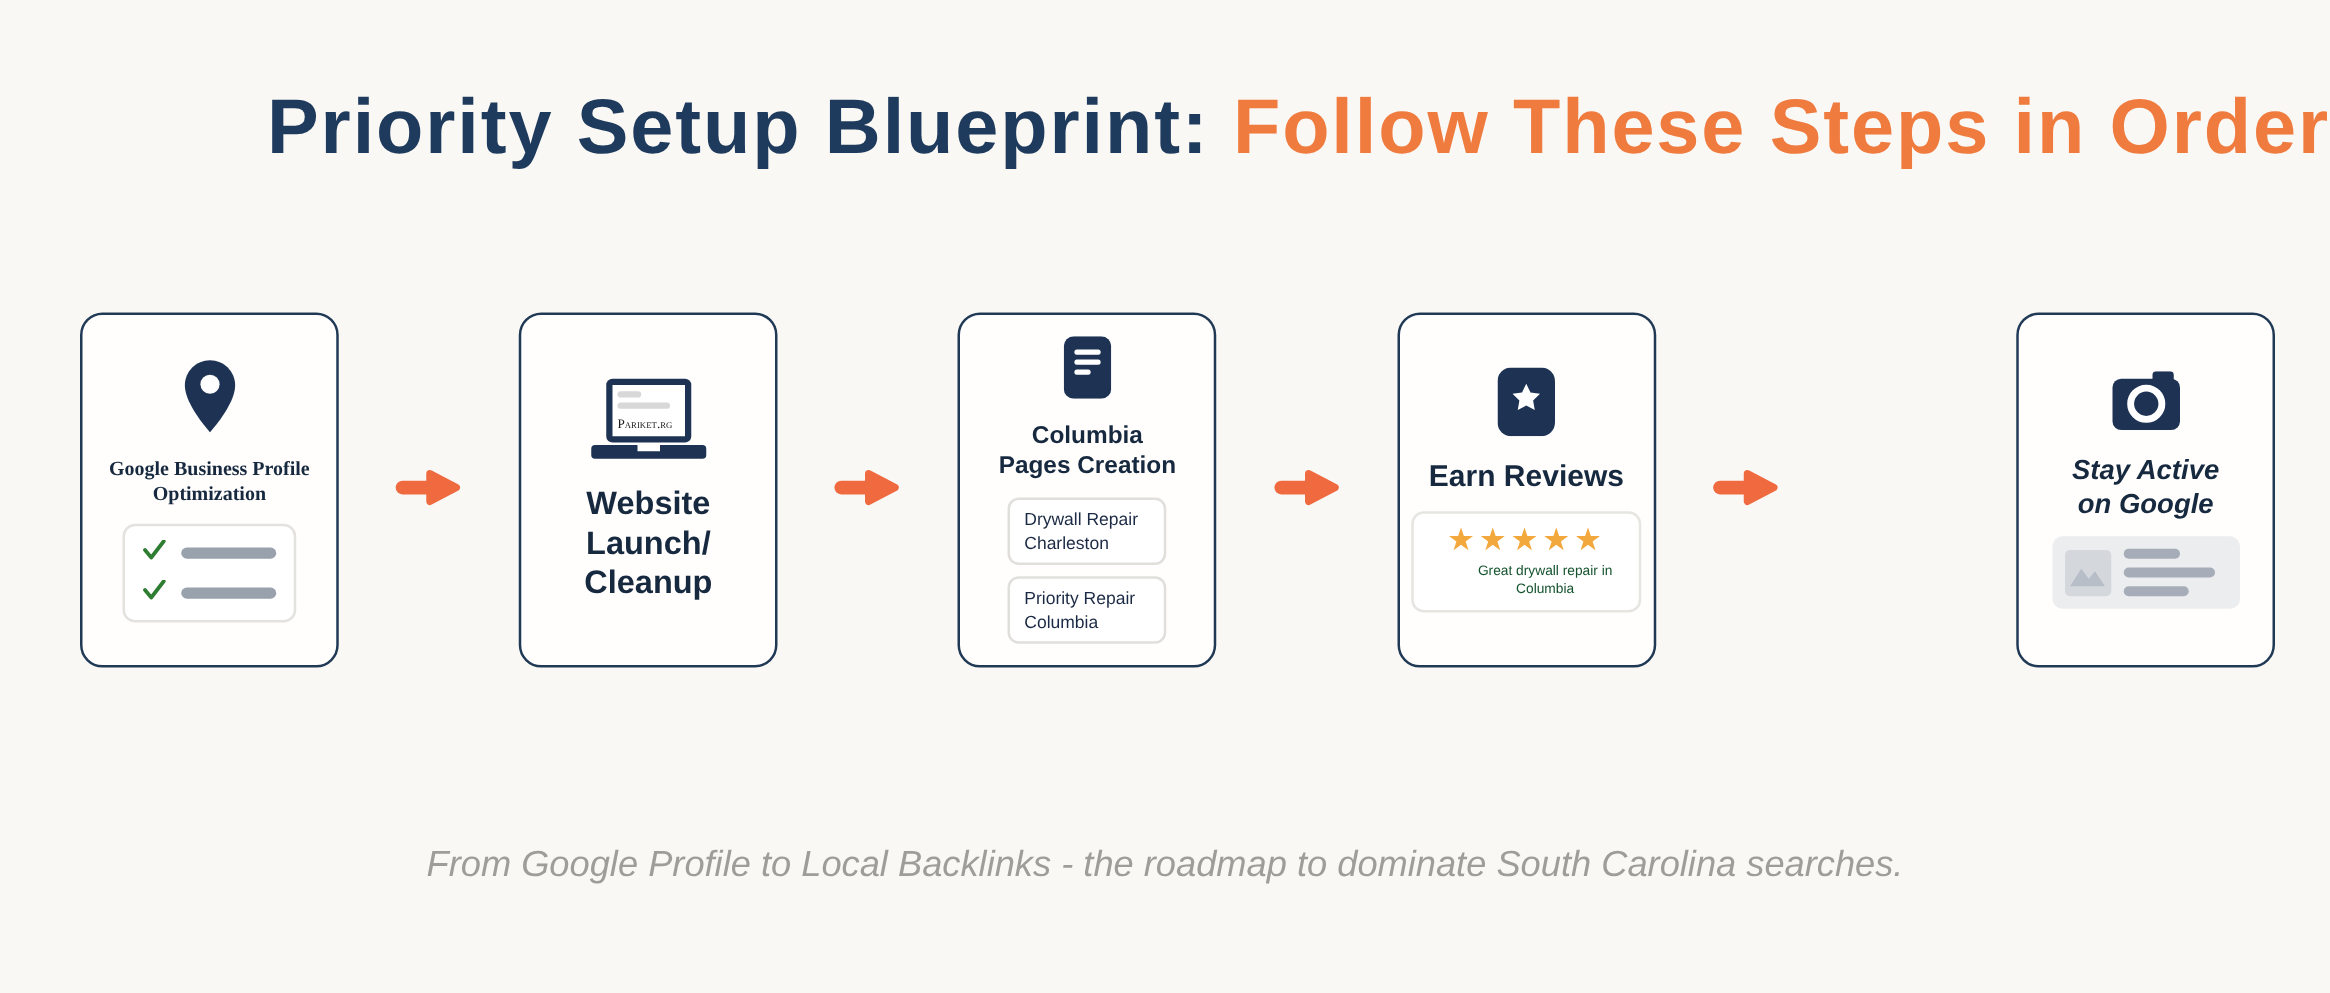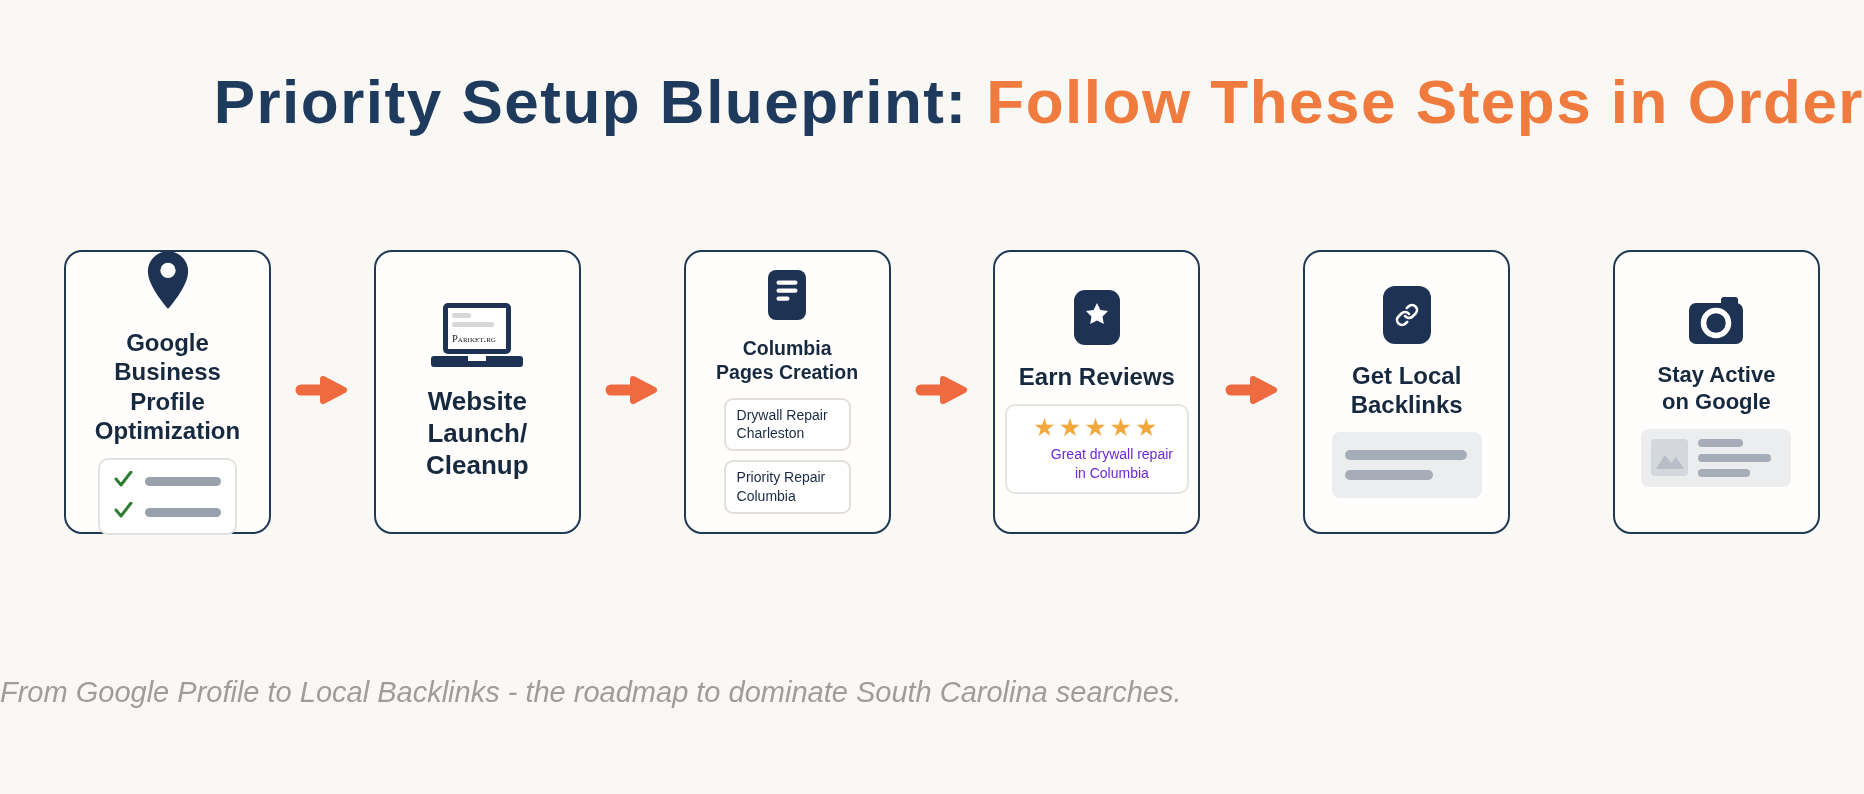--- a/index.html
+++ b/index.html
@@ -5,44 +5,44 @@
   * { margin:0; padding:0; box-sizing:border-box; }
   html,body { width:1864px; height:794px; }
   body { background:#faf8f5; font-family:"Liberation Sans",sans-serif; position:relative; overflow:hidden; }
   .title { position:absolute; top:66px; left:0; width:100%; text-align:right; font-size:62px; font-weight:bold; letter-spacing:1.5px; white-space:nowrap; }
   .t-dark { color:#1e3a5c; }
   .t-accent { color:#ef7b3e; }
   .flow { position:absolute; left:64px; top:250px; width:1756px; height:284px; display:flex; align-items:stretch; }
   .card { width:207px; background:#fffefd; border:2px solid #203a56; border-radius:18px; display:flex; flex-direction:column; align-items:center; justify-content:center; gap:13px; padding:24px; }
   .gap { flex:1; display:flex; align-items:center; justify-content:center; }
   .card-title { font-weight:bold; color:#17293f; text-align:center; line-height:1.22; }
-  .c1 .card-title { font-size:24px; width:172px; }
+  .c1 .card-title { font-size:16px; width:172px;font-family:Liberation Serif, serif; }
   .c2 .card-title { font-size:26px; width:135px; }
   .c3 .card-title { font-size:19.5px; width:150px; }
   .c4 .card-title { font-size:24px; width:170px; }
   .c5 .card-title { font-size:24px; width:145px; }
-  .c6 .card-title { font-size:22px; width:150px; }
+  .c6 .card-title { font-size:22px; width:150px;font-style:italic; }
   .check-box { background:#fff; border:2px solid #e3e2de; border-radius:10px; padding:11px 14px; display:flex; flex-direction:column; gap:11px; }
   .check-row { display:flex; align-items:center; gap:12px; }
   .bar { height:9px; border-radius:5px; background:#99a1ad; }
   .pages { display:flex; flex-direction:column; gap:9px;align-items:flex-end; }
   .page-box { background:#fff; border:2px solid #e0dfdb; border-radius:9px; padding:6px 6px 6px 11px; font-size:14px; color:#1b2a44; width:127px; line-height:1.35; }
   .review-box { background:#fff; border:2px solid #e6e5e1; border-radius:10px; padding:6px 10px 10px; text-align:center; }
   .stars { color:#f3a83d; font-size:25px; letter-spacing:3px; line-height:1.2; white-space:nowrap; }
-  .review-text { font-size:14px; color:#6d28d9; width:130px; line-height:1.3; margin-top:3px;margin-left:30px; }
+  .review-text { font-size:11px; color:#14532d; width:130px; line-height:1.3; margin-top:3px;margin-left:30px; }
   .skel5 { width:150px; height:66px; background:#ecedef; border-radius:8px; display:flex; flex-direction:column; justify-content:center; gap:10px; padding-left:13px; }
   .bar5a { width:122px; height:10px; border-radius:6px; background:#a6adb8; }
   .bar5b { width:88px; height:10px; border-radius:6px; background:#a6adb8; }
   .skel6 { width:150px; background:#ecedef; border-radius:8px; padding:10px; display:flex; gap:10px; align-items:center; }
   .thumb { width:37px; height:37px; background:#d4d8dc; border-radius:4px; display:flex; align-items:center; justify-content:center; }
   .lines { display:flex; flex-direction:column; gap:7px; }
   .l1 { width:45px; height:8px; border-radius:5px; background:#a6adb8; }
   .l2 { width:73px; height:8px; border-radius:5px; background:#a6adb8; }
   .l3 { width:52px; height:8px; border-radius:5px; background:#a6adb8; }
-  .caption { position:absolute; top:676px; left:0; width:100%; text-align:left; font-style:italic; font-size:29px; color:#9e9d9a; }
+  .caption { position:absolute; top:676px; left:0; width:100%; text-align:center; font-style:italic; font-size:29px; color:#9e9d9a; }
   .screen-text { font-family:"Liberation Serif",serif; font-variant:small-caps; }
 </style>
 </head>
 <body>
 
 <div class="title"><span class="t-dark">Priority Setup Blueprint:</span> <span class="t-accent">Follow These Steps in Order</span></div>
 
 <div class="flow">
 
   <div class="card c1">
@@ -143,36 +143,20 @@
 
   <div class="gap">
     <span>
       <svg width="54" height="32" viewBox="0 0 54 32">
         <line x1="6" y1="16" x2="28" y2="16" stroke="#f06a40" stroke-width="11" stroke-linecap="round"></line>
         <path d="M28 5 L49 16 L28 27 Z" fill="#f06a40" stroke="#f06a40" stroke-width="6" stroke-linejoin="round"></path>
       </svg>
     </span>
   </div>
 
-  <div class="card c5">
-    <span>
-      <svg width="48" height="58" viewBox="0 0 48 58">
-        <rect width="48" height="58" rx="12" fill="#1e3354"></rect>
-        <g transform="translate(12,17)" fill="none" stroke="#fff" stroke-width="2.6" stroke-linecap="round" stroke-linejoin="round">
-          <path d="M10 13a5 5 0 0 0 7.54.54l3-3a5 5 0 0 0-7.07-7.07l-1.72 1.71"></path>
-          <path d="M14 11a5 5 0 0 0-7.54-.54l-3 3a5 5 0 0 0 7.07 7.07l1.71-1.71"></path>
-        </g>
-      </svg>
-    </span>
-    <div class="card-title">Get Local Backlinks</div>
-    <div class="skel5">
-      <div class="bar5a"></div>
-      <div class="bar5b"></div>
-    </div>
-  </div>
 
   <div class="gap"></div>
 
   <div class="card c6">
     <span>
       <svg width="60" height="48" viewBox="0 0 60 48">
         <rect x="35" y="0" width="17" height="11" rx="3" fill="#1e3354"></rect>
         <rect x="3" y="6" width="54" height="41" rx="7" fill="#1e3354"></rect>
         <circle cx="30" cy="26" r="12.5" fill="none" stroke="#fff" stroke-width="5.5"></circle>
       </svg>

